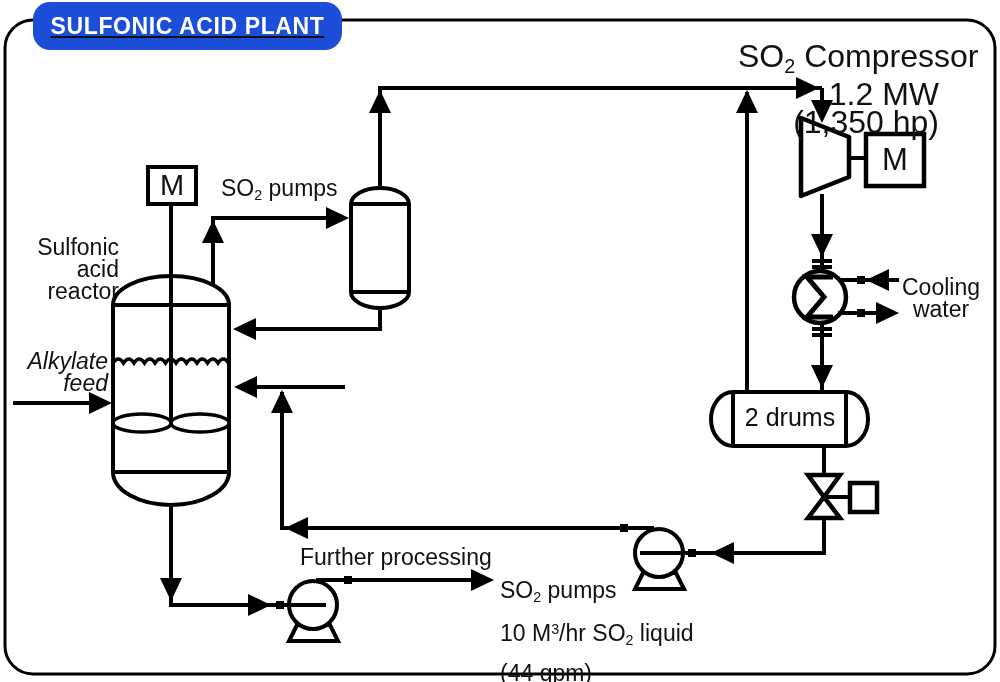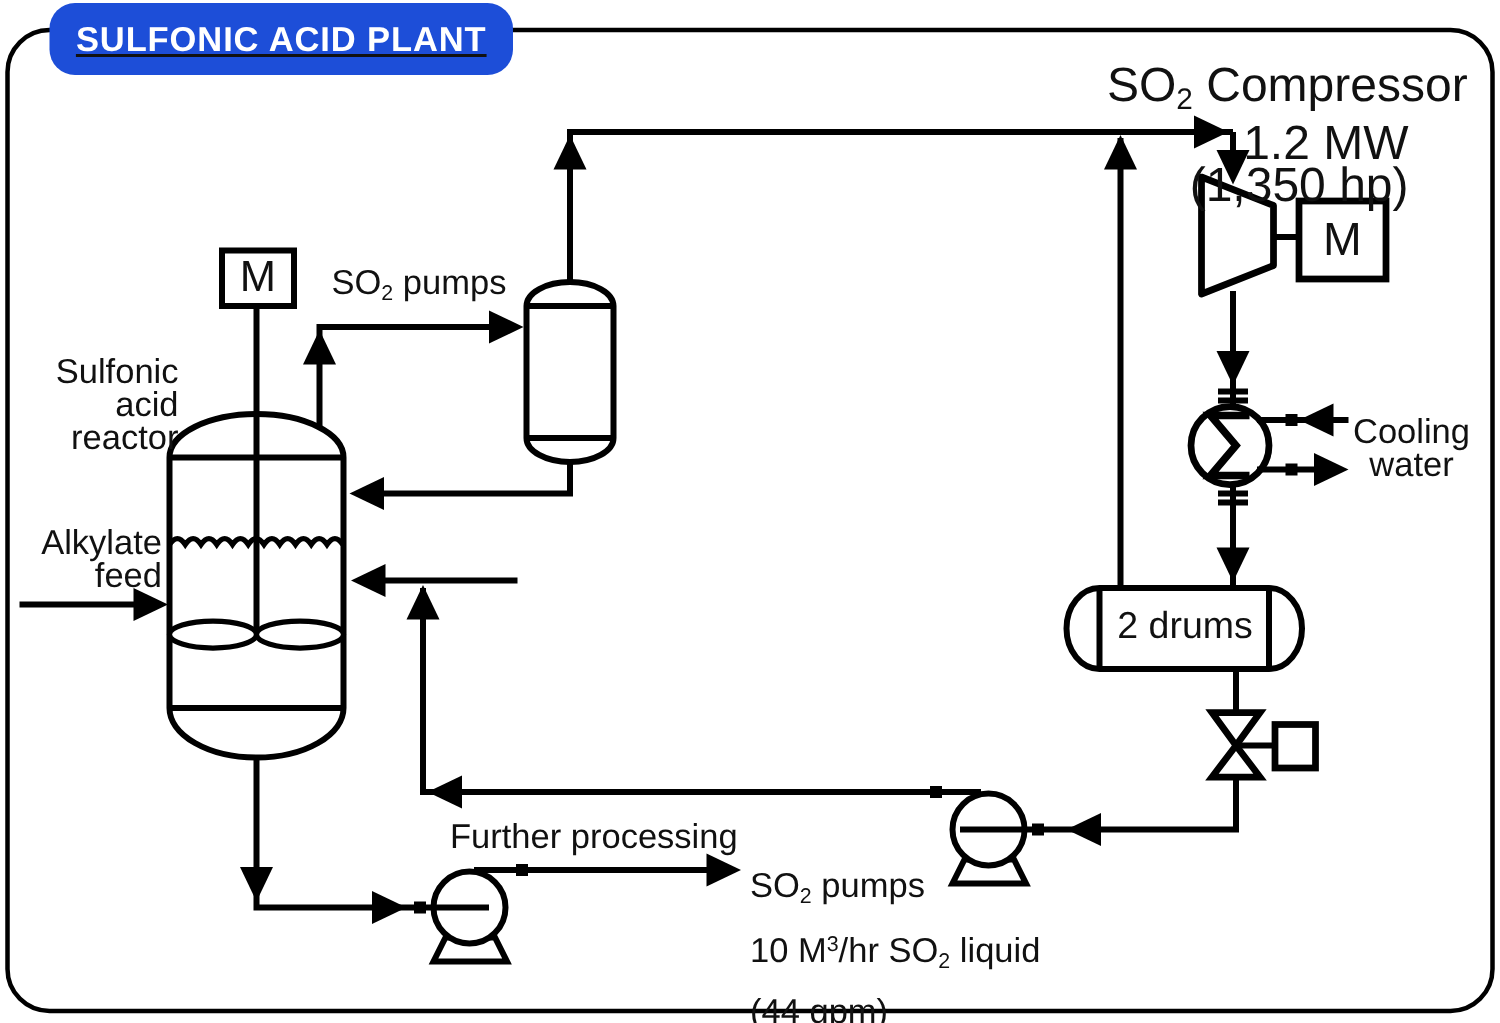--- a/index.html
+++ b/index.html
@@ -130,21 +130,21 @@
   <div class="banner">
     <span>SULFONIC ACID PLANT</span>
   </div>
 
   <div class="lbl" style="left:12px;width:107px;top:236px;text-align:right;">
     <div>Sulfonic</div>
     <div>acid</div>
     <div>reactor</div>
   </div>
 
-  <div class="lbl" style="left:0;width:108px;top:350px;text-align:right;">
+  <div class="lbl" style="left:0;width:108px;top:350px;text-align:right;font-style:italic;">
     <div>Alkylate</div>
     <div>feed</div>
   </div>
 
   <div class="lbl" style="left:221px;top:177px;">
     <span>SO</span><span class="sub">2</span><span> pumps</span>
   </div>
 
 
   <div class="lbl" style="left:738px;width:201px;top:42px;text-align:right;font-size:32px;line-height:28px;">

